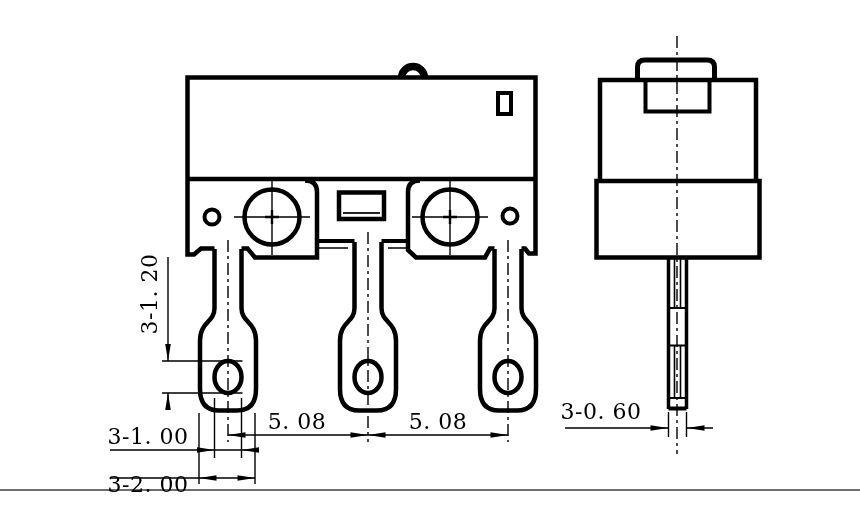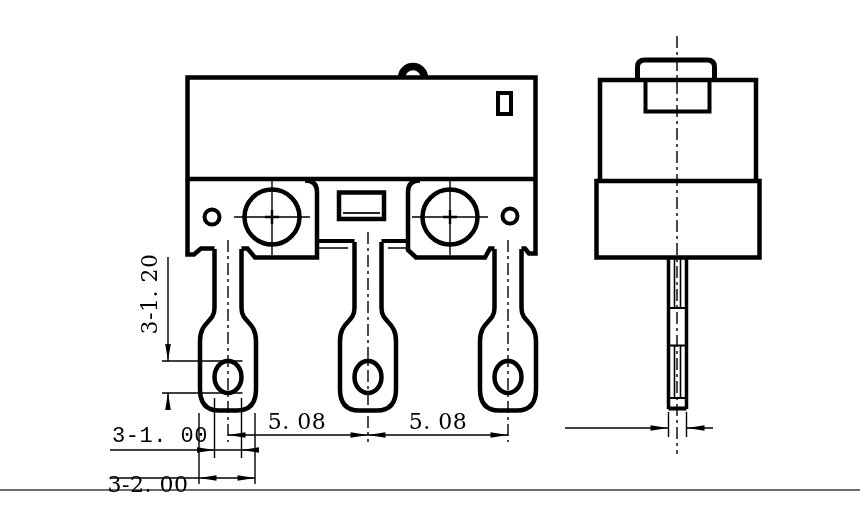--- a/index.html
+++ b/index.html
@@ -112,22 +112,23 @@
     <polygon points="508,435 490.5,432.2 490.5,437.8"></polygon>
     <polygon points="668,428 650.5,425.2 650.5,430.8"></polygon>
     <polygon points="687,428 704.5,425.2 704.5,430.8"></polygon>
   </g>
 
   <path d="M0,490 L860,490" stroke="#3c3c3c" stroke-width="1.6" fill="none"></path>
 </svg>
 
 <div class="dim-label rot" style="left:105px;top:282px;width:90px;height:24px;">3-1. 20</div>
 
-<div class="dim-label" style="left:112px;top:425px;width:96px;height:24px;font-family:Liberation Mono, monospace;">3-1. 00</div>
+<div class="dim-label" style="left:100px;top:425px;width:96px;height:24px;">3-1. 00</div>
 
 <div class="dim-label" style="left:100px;top:453px;width:96px;height:24px;margin-top:20px;">3-2. 00</div>
 
 <div class="dim-label" style="left:262px;top:410px;width:70px;height:24px;">5. 08</div>
 
 <div class="dim-label" style="left:403px;top:410px;width:70px;height:24px;">5. 08</div>
 
+<div class="dim-label" style="left:553px;top:400px;width:96px;height:24px;">3-0. 60</div>
 
 </div>
 
 </body></html>

